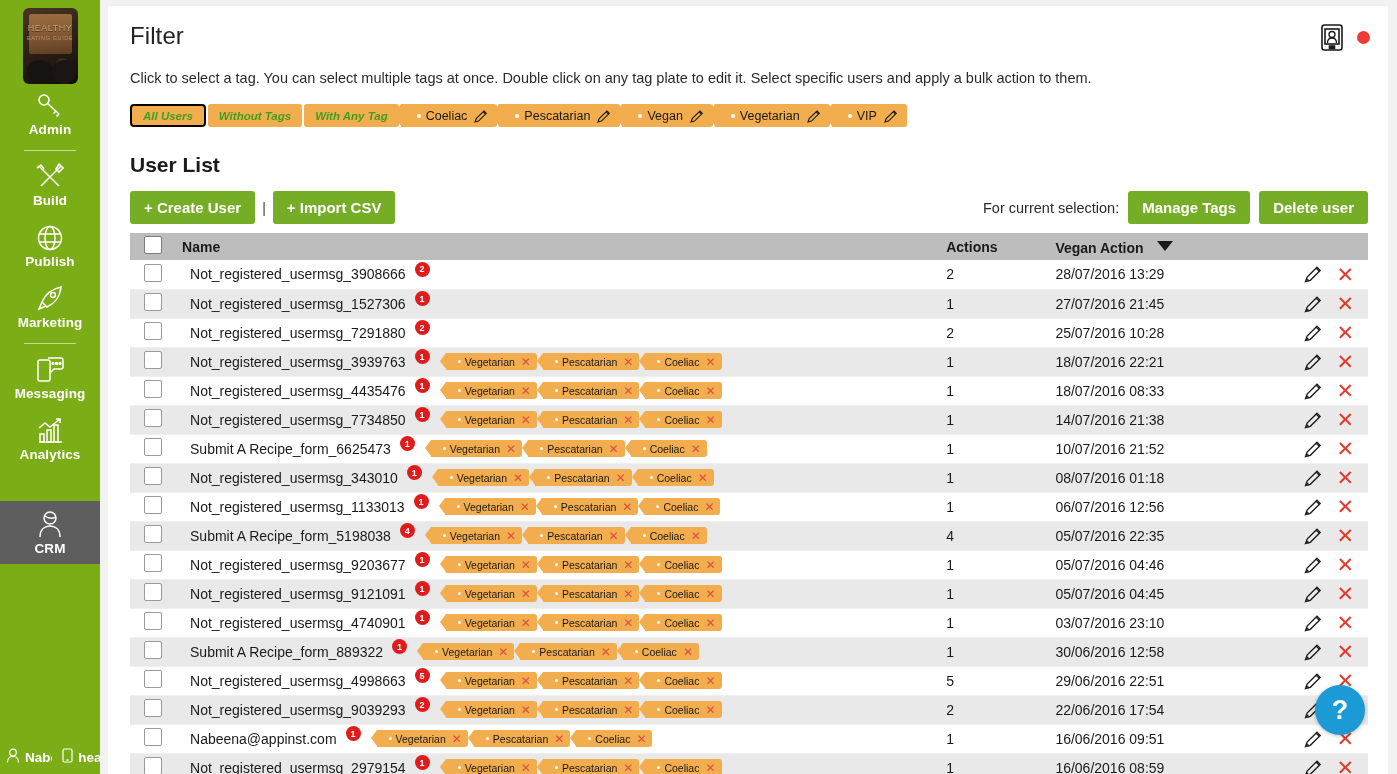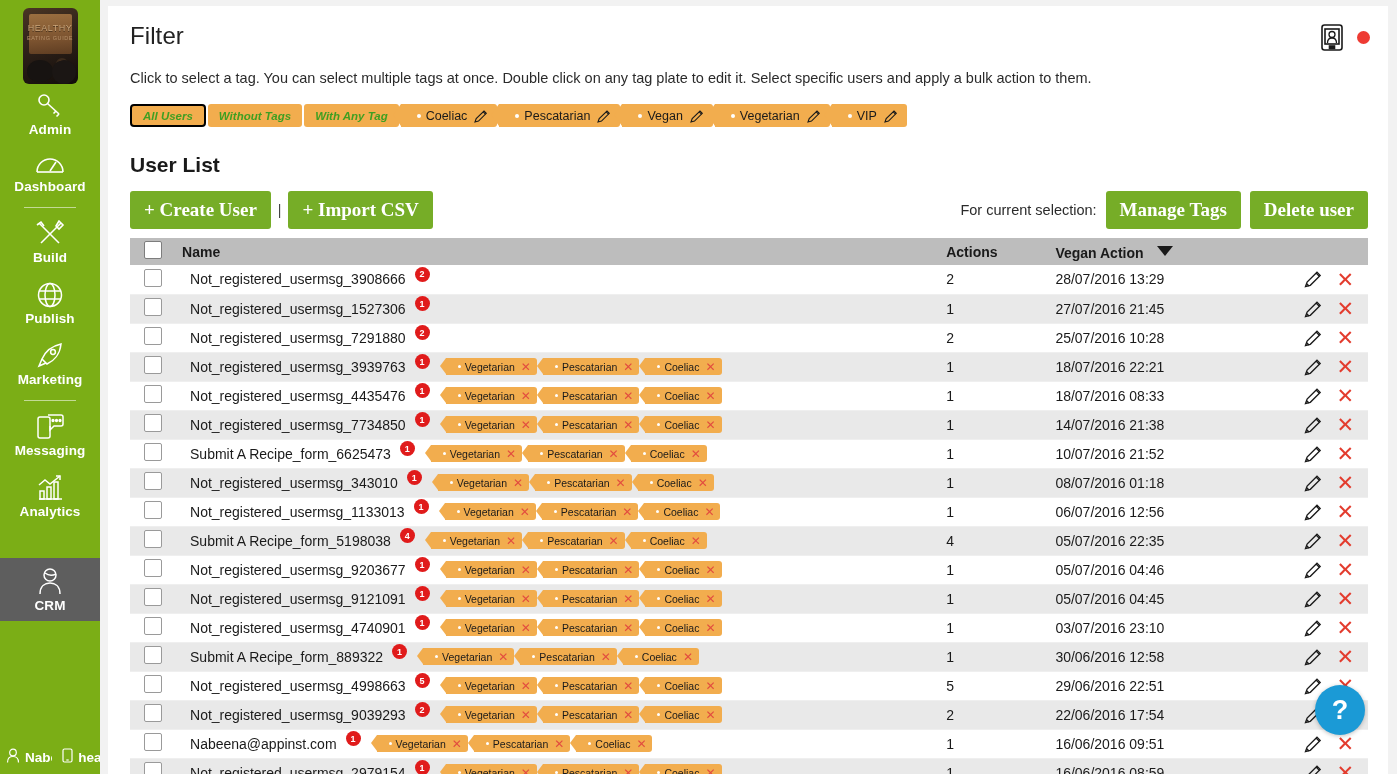--- a/index.html
+++ b/index.html
@@ -160,22 +160,22 @@
     margin-top: 26px;
     font-size: 21px; font-weight: bold; color: #1a1a1a;
   }
   #list-toolbar {
     margin-top: 14px;
     display: flex; align-items: center;
   }
   .btn-green {
     background: #76ad27; color: #fff;
     border: none; border-radius: 3px;
-    font-family: Liberation Serif, serif;
-    font-size: 19px; font-weight: bold;
+    font-family: Liberation Sans, sans-serif;
+    font-size: 15px; font-weight: bold;
     padding: 8px 14px; cursor: pointer;
     white-space: nowrap;
   }
   #toolbar-sep { color: #444; padding: 0 7px; font-size: 14px; }
   #toolbar-right {
     margin-left: auto; display: flex; align-items: center; gap: 9px;
   }
   #sel-label { font-size: 14.5px; color: #2b2b2b; }
 
   
@@ -275,30 +275,20 @@
       <svg width="30" height="26" viewBox="0 0 30 26" fill="none" stroke="#fff" stroke-width="1.6">
         <circle cx="9" cy="7" r="5"></circle>
           <path d="M12.5 10.5 L24 21"></path>
           <path d="M21 18 l-2.5 2.5"></path>
           <path d="M24 21 l-2.5 2.5"></path>
       </svg>
     </span>
     <span class="nav-label">Admin</span>
   </div>
 
-  <div class="nav-item">
-    <span>
-      <svg width="30" height="22" viewBox="0 0 30 22" fill="none" stroke="#fff" stroke-width="1.6">
-        <path d="M2 18 a13 13 0 0 1 26 0"></path>
-          <path d="M2 18 h26"></path>
-          <path d="M15 17 L21 8"></path>
-      </svg>
-    </span>
-    <span class="nav-label">Dashboard</span>
-  </div>
 
   <div class="nav-sep"></div>
 
   <div class="nav-item">
     <span>
       <svg width="30" height="27" viewBox="0 0 30 27" fill="none" stroke="#fff" stroke-width="1.6">
         <path d="M4 3 l20 20"></path>
           <path d="M2 5 l4-3 3 4"></path>
           <path d="M26 3 L6 23"></path>
           <path d="M24 1 l4 4 -4 4 -3-3z"></path>

